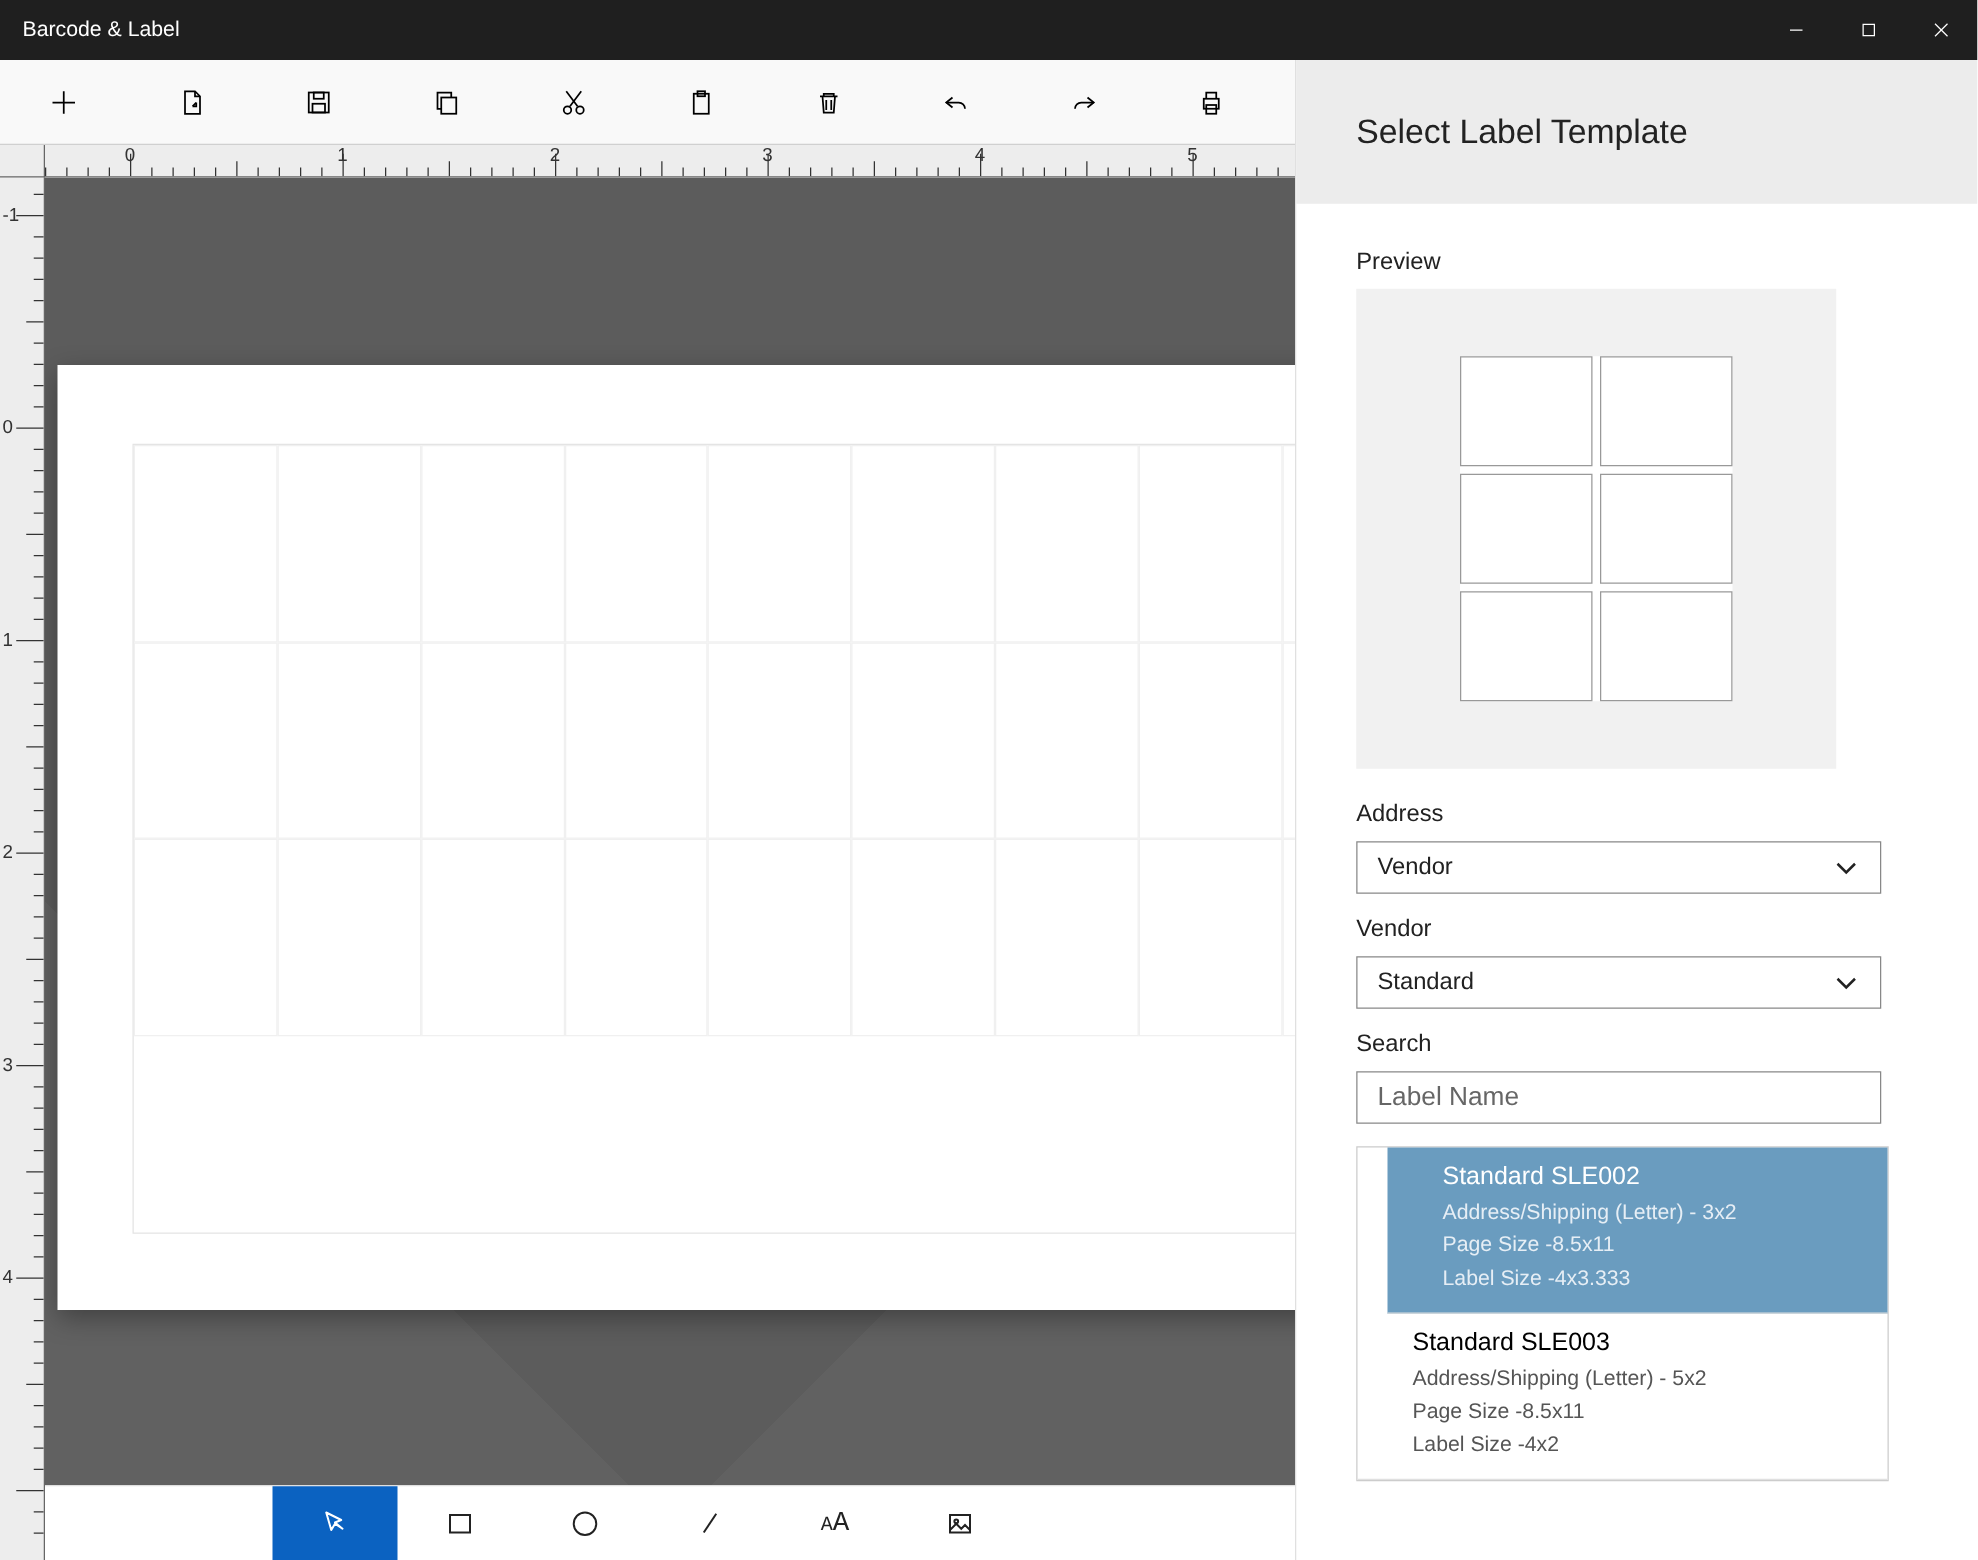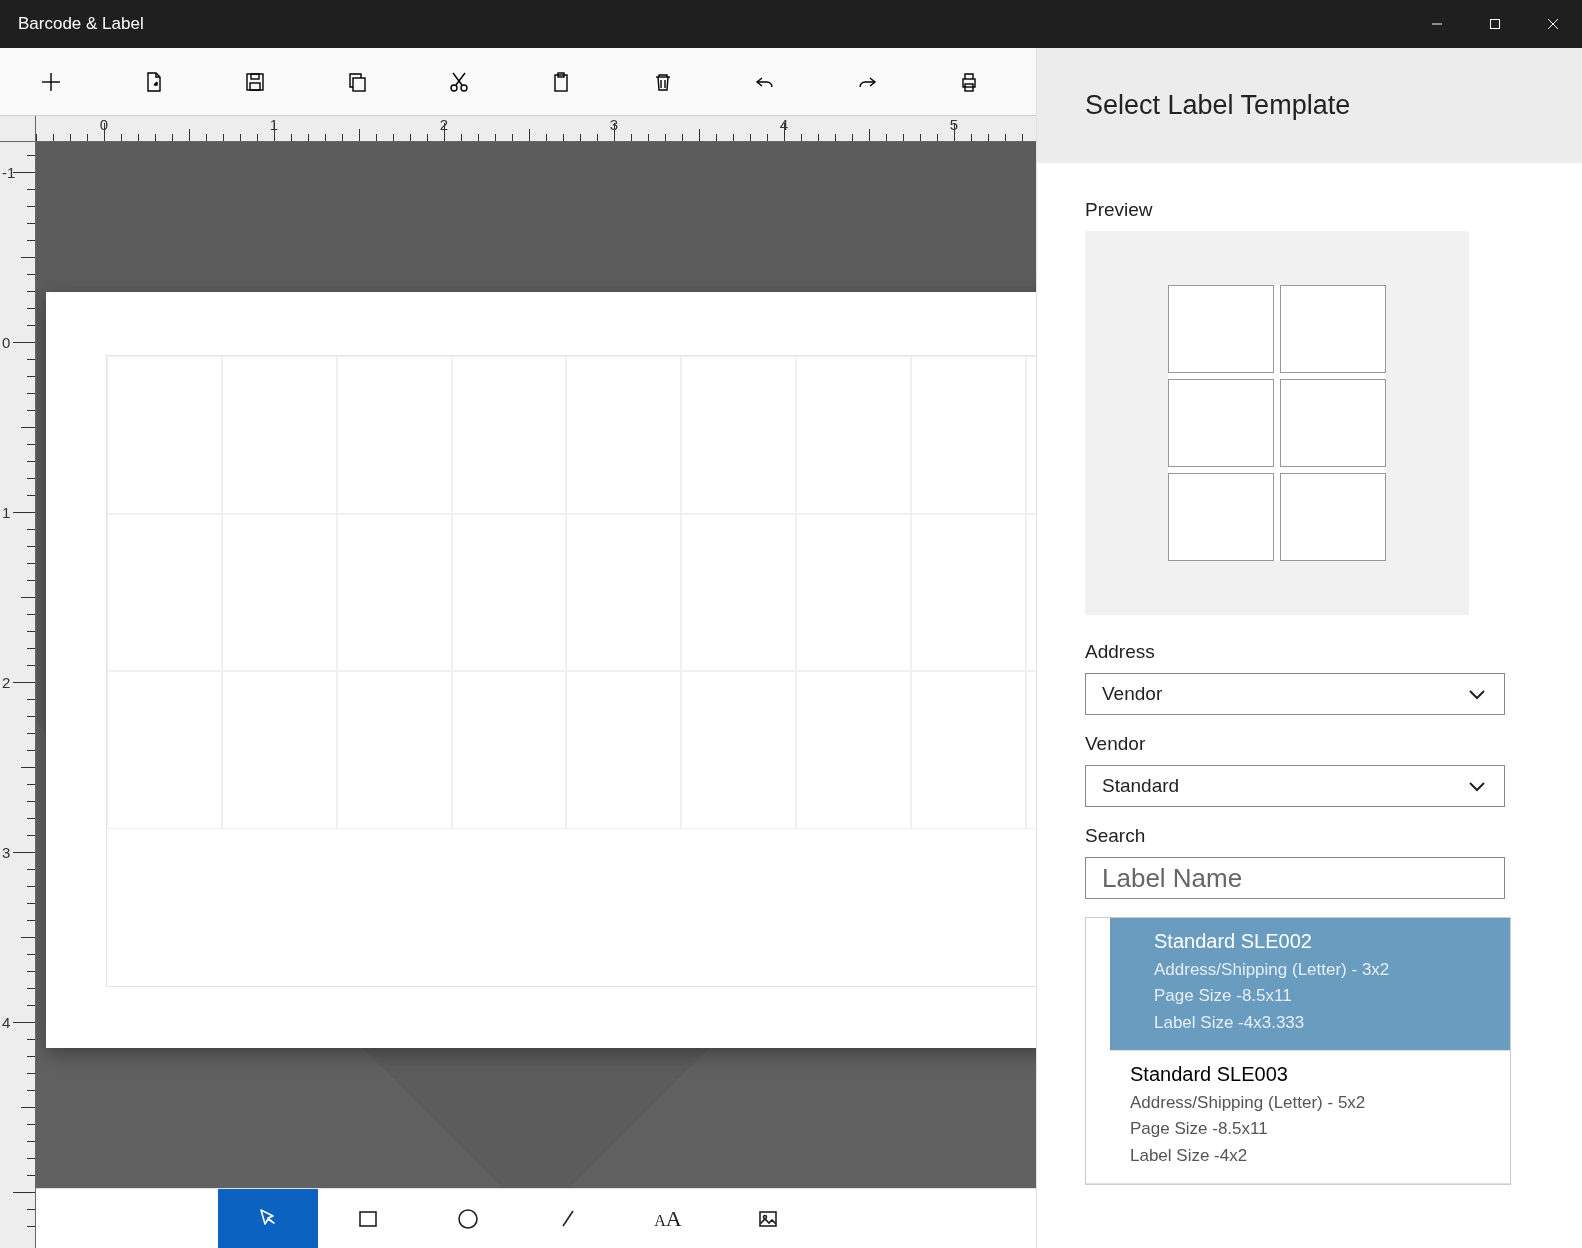--- a/index.html
+++ b/index.html
@@ -97,21 +97,21 @@
     background:#fff; width: 218px; height: 276px;
     display:grid; grid-template-columns: 1fr 1fr; grid-template-rows: 1fr 1fr 1fr; gap:6px;
   }
   .pgrid div { border:1px solid #999; background:#fff; }
   .selectbox, .searchbox {
     width: 420px; height: 42px; border:1px solid #888; background:#fff;
     display:flex; align-items:center; padding: 0 16px; justify-content:space-between;
     margin-bottom: 18px; font-size: 19px; color:#222;
   }
   .searchbox input {
-    border:none; outline:none; width:100%; font-size:26px; color:#222; background:transparent;
+    border:none; outline:none; width:100%; font-size:21px; color:#222; background:transparent;
   }
   .searchbox input::placeholder { color:#666; }
   .chev { width:22px; height:22px; }
   .chev svg { stroke:#222; stroke-width:2; fill:none; }
   .tpl-list { width: 426px; border:1px solid #ccc; }
   .tpl-item { padding: 12px 22px 14px 44px; border-bottom:1px solid #e0e0e0; }
   .tpl-item.selected { background:#6a9cbf; color:#fff;margin-left:24px; }
   .tpl-item.selected .sub { color:#e6eef5; }
   .tpl-name { font-size: 20px; margin-bottom: 4px; }
   .tpl-item .sub { font-size:17px; color:#555; line-height:1.55; }
@@ -415,21 +415,21 @@
         <svg width="26" height="26">
             <circle cx="13" cy="13" r="9"></circle>
           </svg>
       </div>
       <div class="bbtn">
         <svg width="26" height="26">
             <line x1="8" y1="20" x2="18" y2="5"></line>
           </svg>
       </div>
       <div class="bbtn">
-        <span class="glyph" style="font-family:Liberation Serif, serif;"><span style="font-size:16px">A</span><span style="font-size:22px">A</span></span>
+        <span class="glyph" style="font-family:Liberation Mono, monospace;"><span style="font-size:16px">A</span><span style="font-size:22px">A</span></span>
       </div>
       <div class="bbtn">
         <svg width="26" height="26">
             <rect x="5" y="6" width="16" height="14"></rect>
             <circle cx="10" cy="11" r="1.5"></circle>
             <path d="M5 18l5-5 4 4 3-3 4 4"></path>
           </svg>
       </div>
     </div>
   </div>

